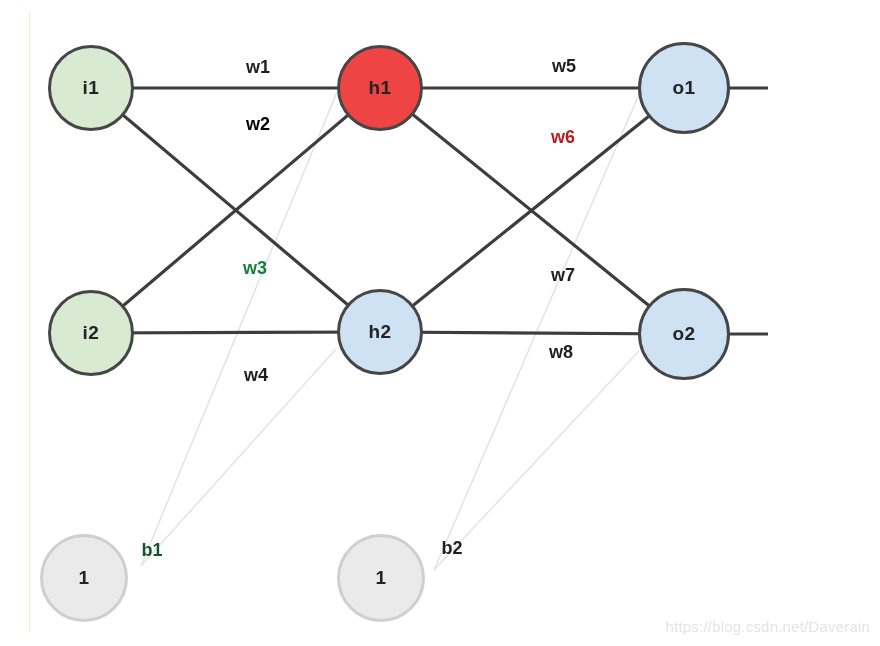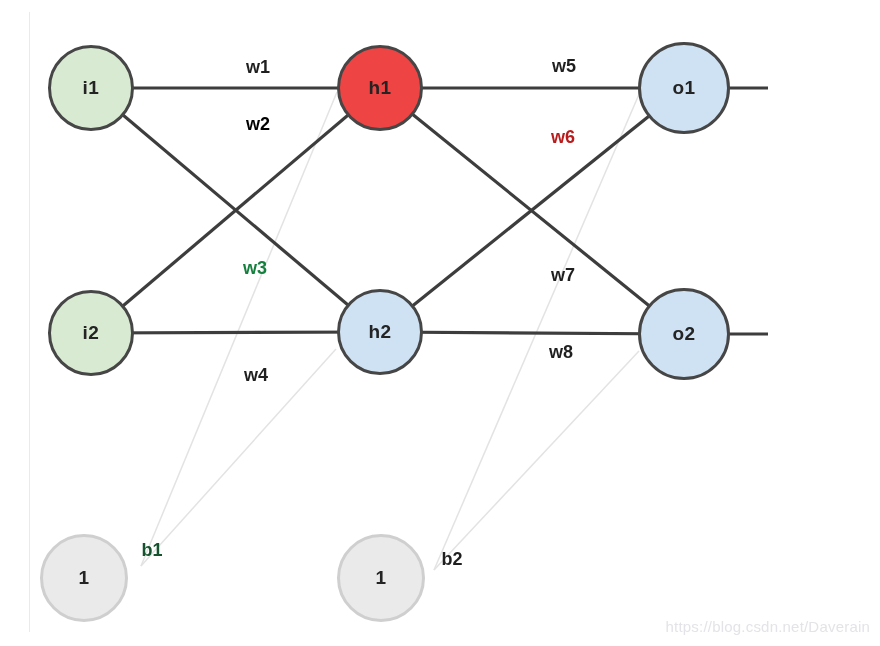--- a/index.html
+++ b/index.html
@@ -105,16 +105,16 @@
   <div class="layer">
       <div class="wlabel" style="left: 258px; top: 67px; color: rgb(31, 31, 31);">w1</div>
       <div class="wlabel" style="left: 258px; top: 124px; color: #000000;">w2</div>
       <div class="wlabel" style="left: 255px; top: 268px; color: #15803d;">w3</div>
       <div class="wlabel" style="left: 256px; top: 352px; color: rgb(31, 31, 31); margin-top: 23px;">w4</div>
       <div class="wlabel" style="left: 564px; top: 66px; color: rgb(31, 31, 31);">w5</div>
       <div class="wlabel" style="left: 563px; top: 137px; color: #b91c1c;">w6</div>
       <div class="wlabel" style="left: 563px; top: 275px; color: rgb(31, 31, 31);">w7</div>
       <div class="wlabel" style="left: 561px; top: 352px; color: rgb(31, 31, 31);">w8</div>
       <div class="wlabel" style="left: 152px; top: 550px; color: #14532d;">b1</div>
-      <div class="wlabel" style="left: 452px; top: 548px; color: rgb(31, 31, 31); margin-top: 11px;">b2</div>
+      <div class="wlabel" style="left: 452px; top: 548px; color: rgb(31, 31, 31);">b2</div>
     </div>
   <div class="watermark" style="color: rgb(228, 228, 232);">https://blog.csdn.net/Daverain</div>
 </div>
 
 </body></html>

